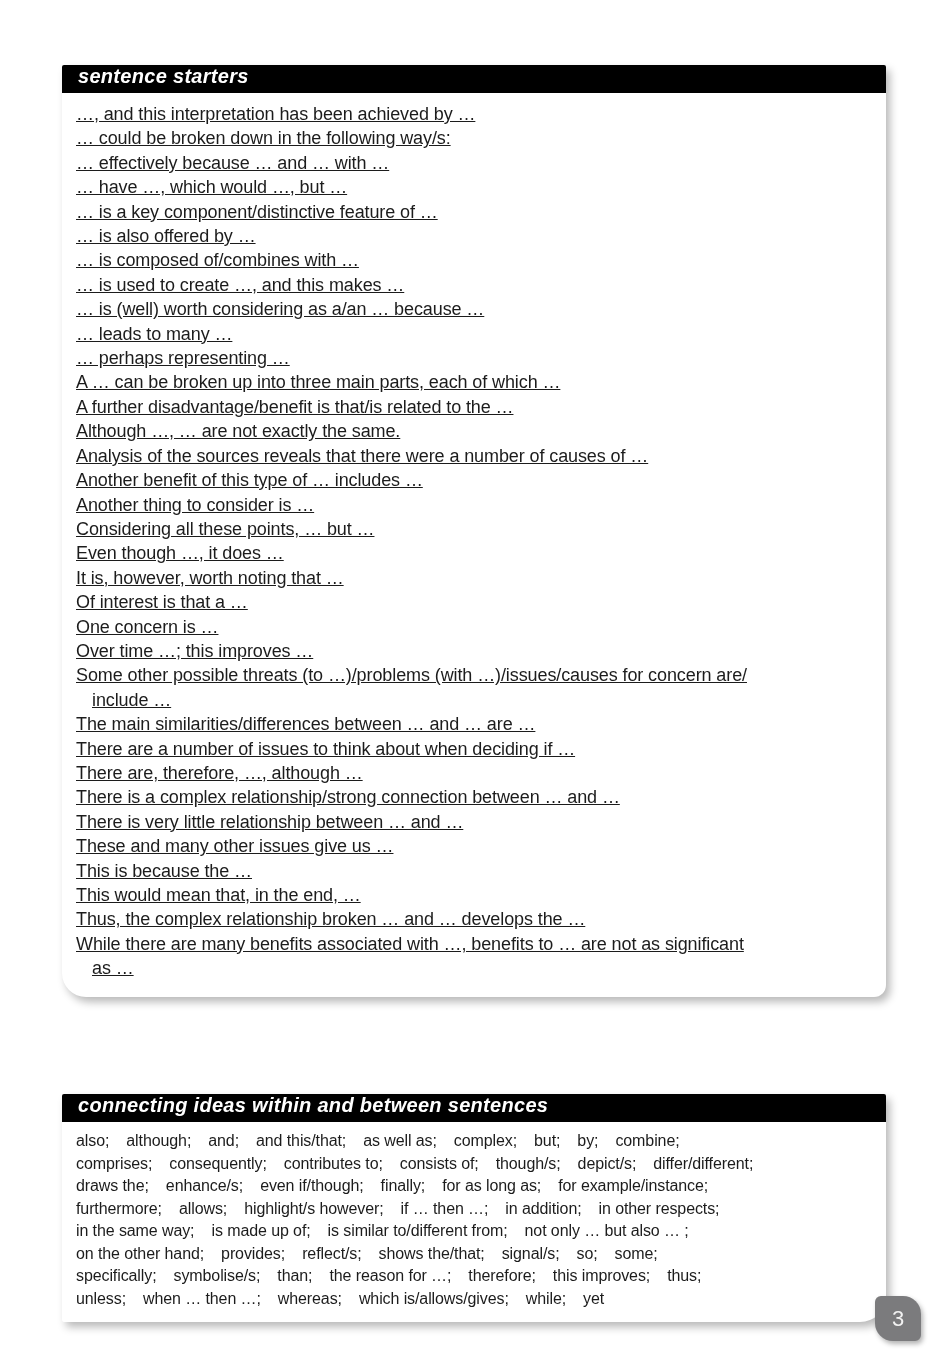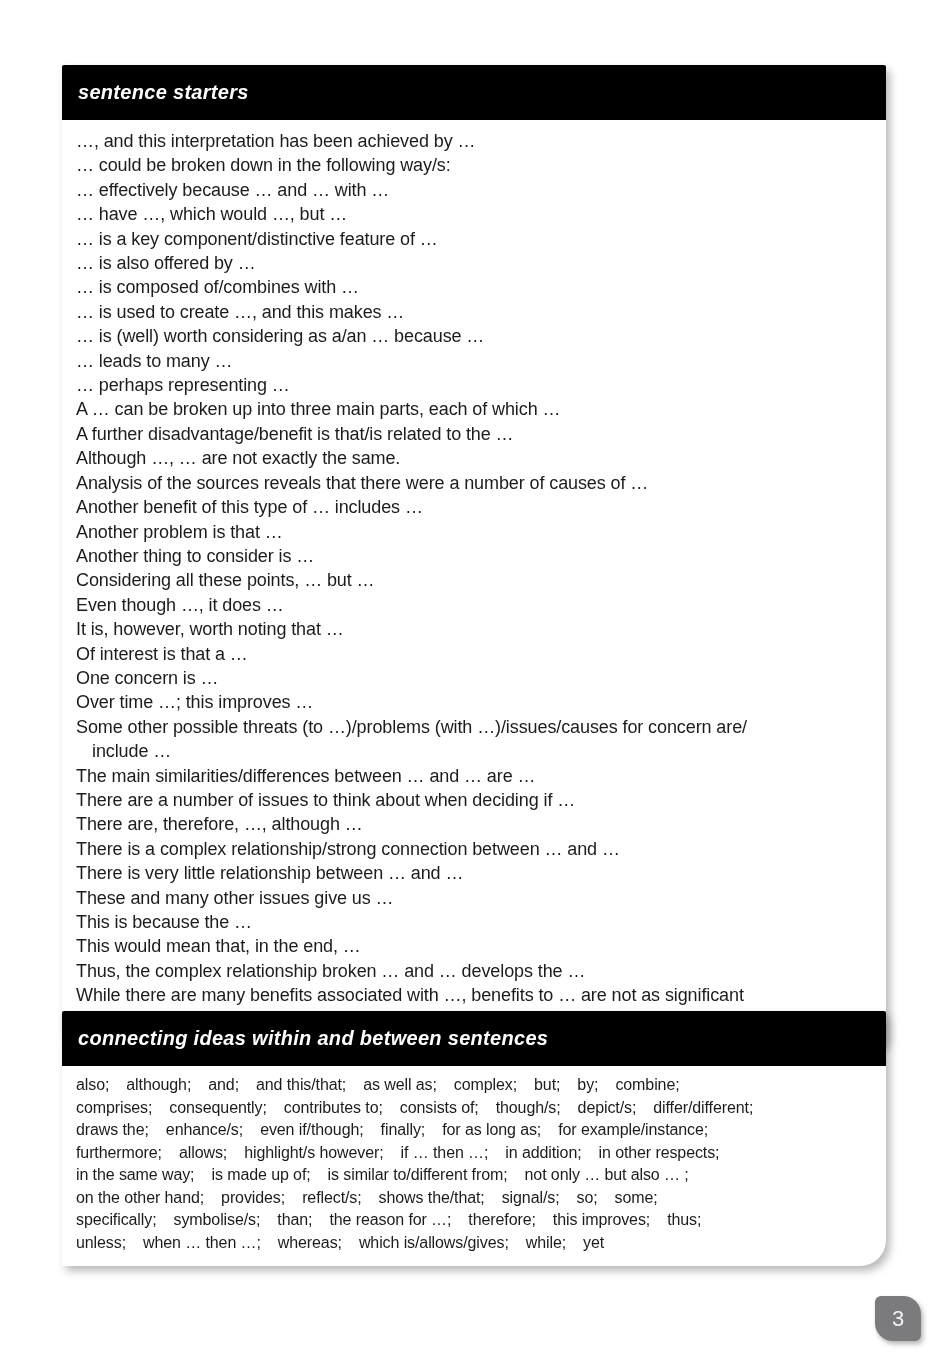--- a/index.html
+++ b/index.html
@@ -19,44 +19,45 @@
     left: 62px;
     width: 824px;
     background: #ffffff;
     box-shadow: 4px 5px 8px rgba(0,0,0,0.28);
   }
   #card-starters {
     top: 65px;
     border-radius: 2px 2px 12px 24px;
   }
   #card-connectors {
-    top: 1011px;
+    top: 1094px;
     border-radius: 2px 2px 26px 2px;
   }
   .card-header {
     background: #000000;
     color: #ffffff;
-    height: 55px;
+    height: 28px;
     display: flex;
-    align-items: center;
+    align-items: flex-start;
     padding-left: 16px;
     font-style: italic;
     font-weight: 700;
     font-size: 20px;
     letter-spacing: 0.3px;
     border-radius: 2px 2px 0 0;
   }
   .card-body {
     color: #1c1c1c;
   }
   #starters-body {
     padding: 9px 14px 16px 14px;
     font-size: 18px;
     line-height: 24.4px;
     letter-spacing: -0.1px;
+    text-decoration: underline;
   }
   .starter-line {
     white-space: nowrap;
   }
   .starter-line.indent {
     padding-left: 16px;
   }
   #connectors-body {
     padding: 8px 14px 12px 14px;
     font-size: 16px;
@@ -101,21 +102,20 @@
       <div class="starter-line">… is composed of/combines with …</div>
       <div class="starter-line">… is used to create …, and this makes …</div>
       <div class="starter-line">… is (well) worth considering as a/an … because …</div>
       <div class="starter-line">… leads to many …</div>
       <div class="starter-line">… perhaps representing …</div>
       <div class="starter-line">A … can be broken up into three main parts, each of which …</div>
       <div class="starter-line">A further disadvantage/benefit is that/is related to the …</div>
       <div class="starter-line">Although …, … are not exactly the same.</div>
       <div class="starter-line">Analysis of the sources reveals that there were a number of causes of …</div>
       <div class="starter-line">Another benefit of this type of … includes …</div>
-      <div class="starter-line">Another problem is that …</div>
       <div class="starter-line">Another thing to consider is …</div>
       <div class="starter-line">Considering all these points, … but …</div>
       <div class="starter-line">Even though …, it does …</div>
       <div class="starter-line">It is, however, worth noting that …</div>
       <div class="starter-line">Of interest is that a …</div>
       <div class="starter-line">One concern is …</div>
       <div class="starter-line">Over time …; this improves …</div>
       <div class="starter-line">Some other possible threats (to …)/problems (with …)/issues/causes for concern are/</div>
       <div class="starter-line indent">include …</div>
       <div class="starter-line">The main similarities/differences between … and … are …</div>

